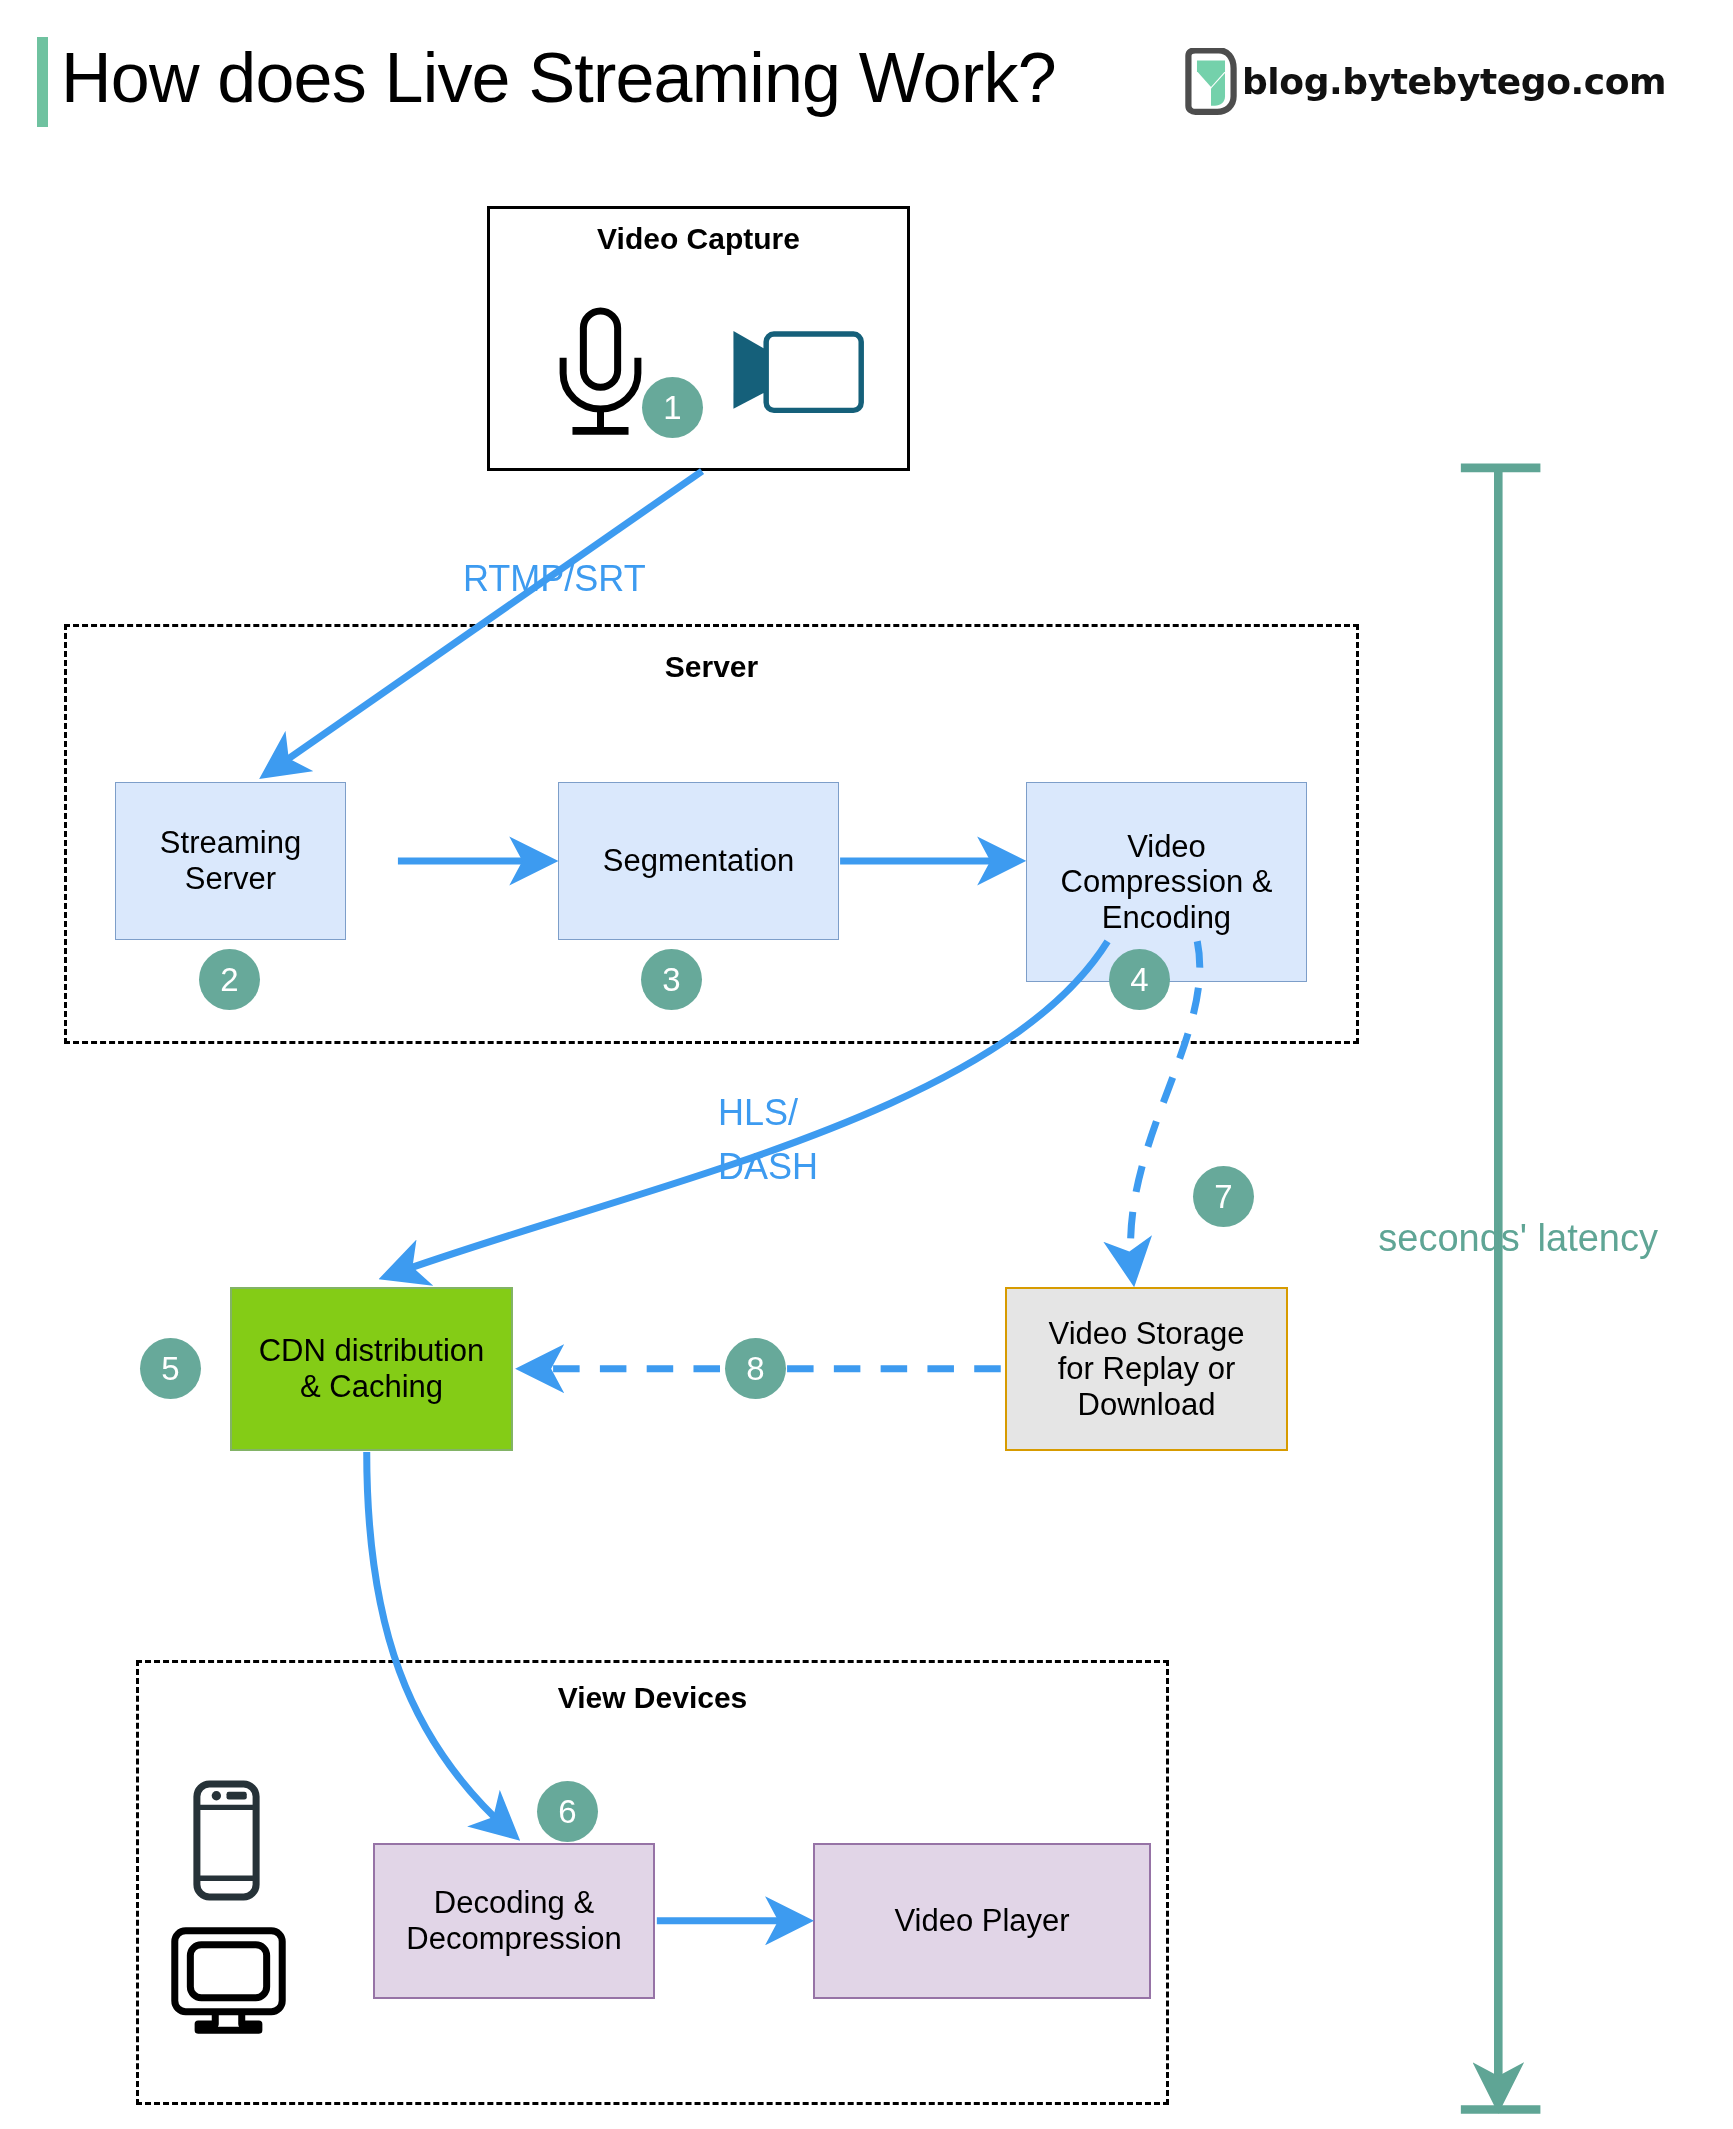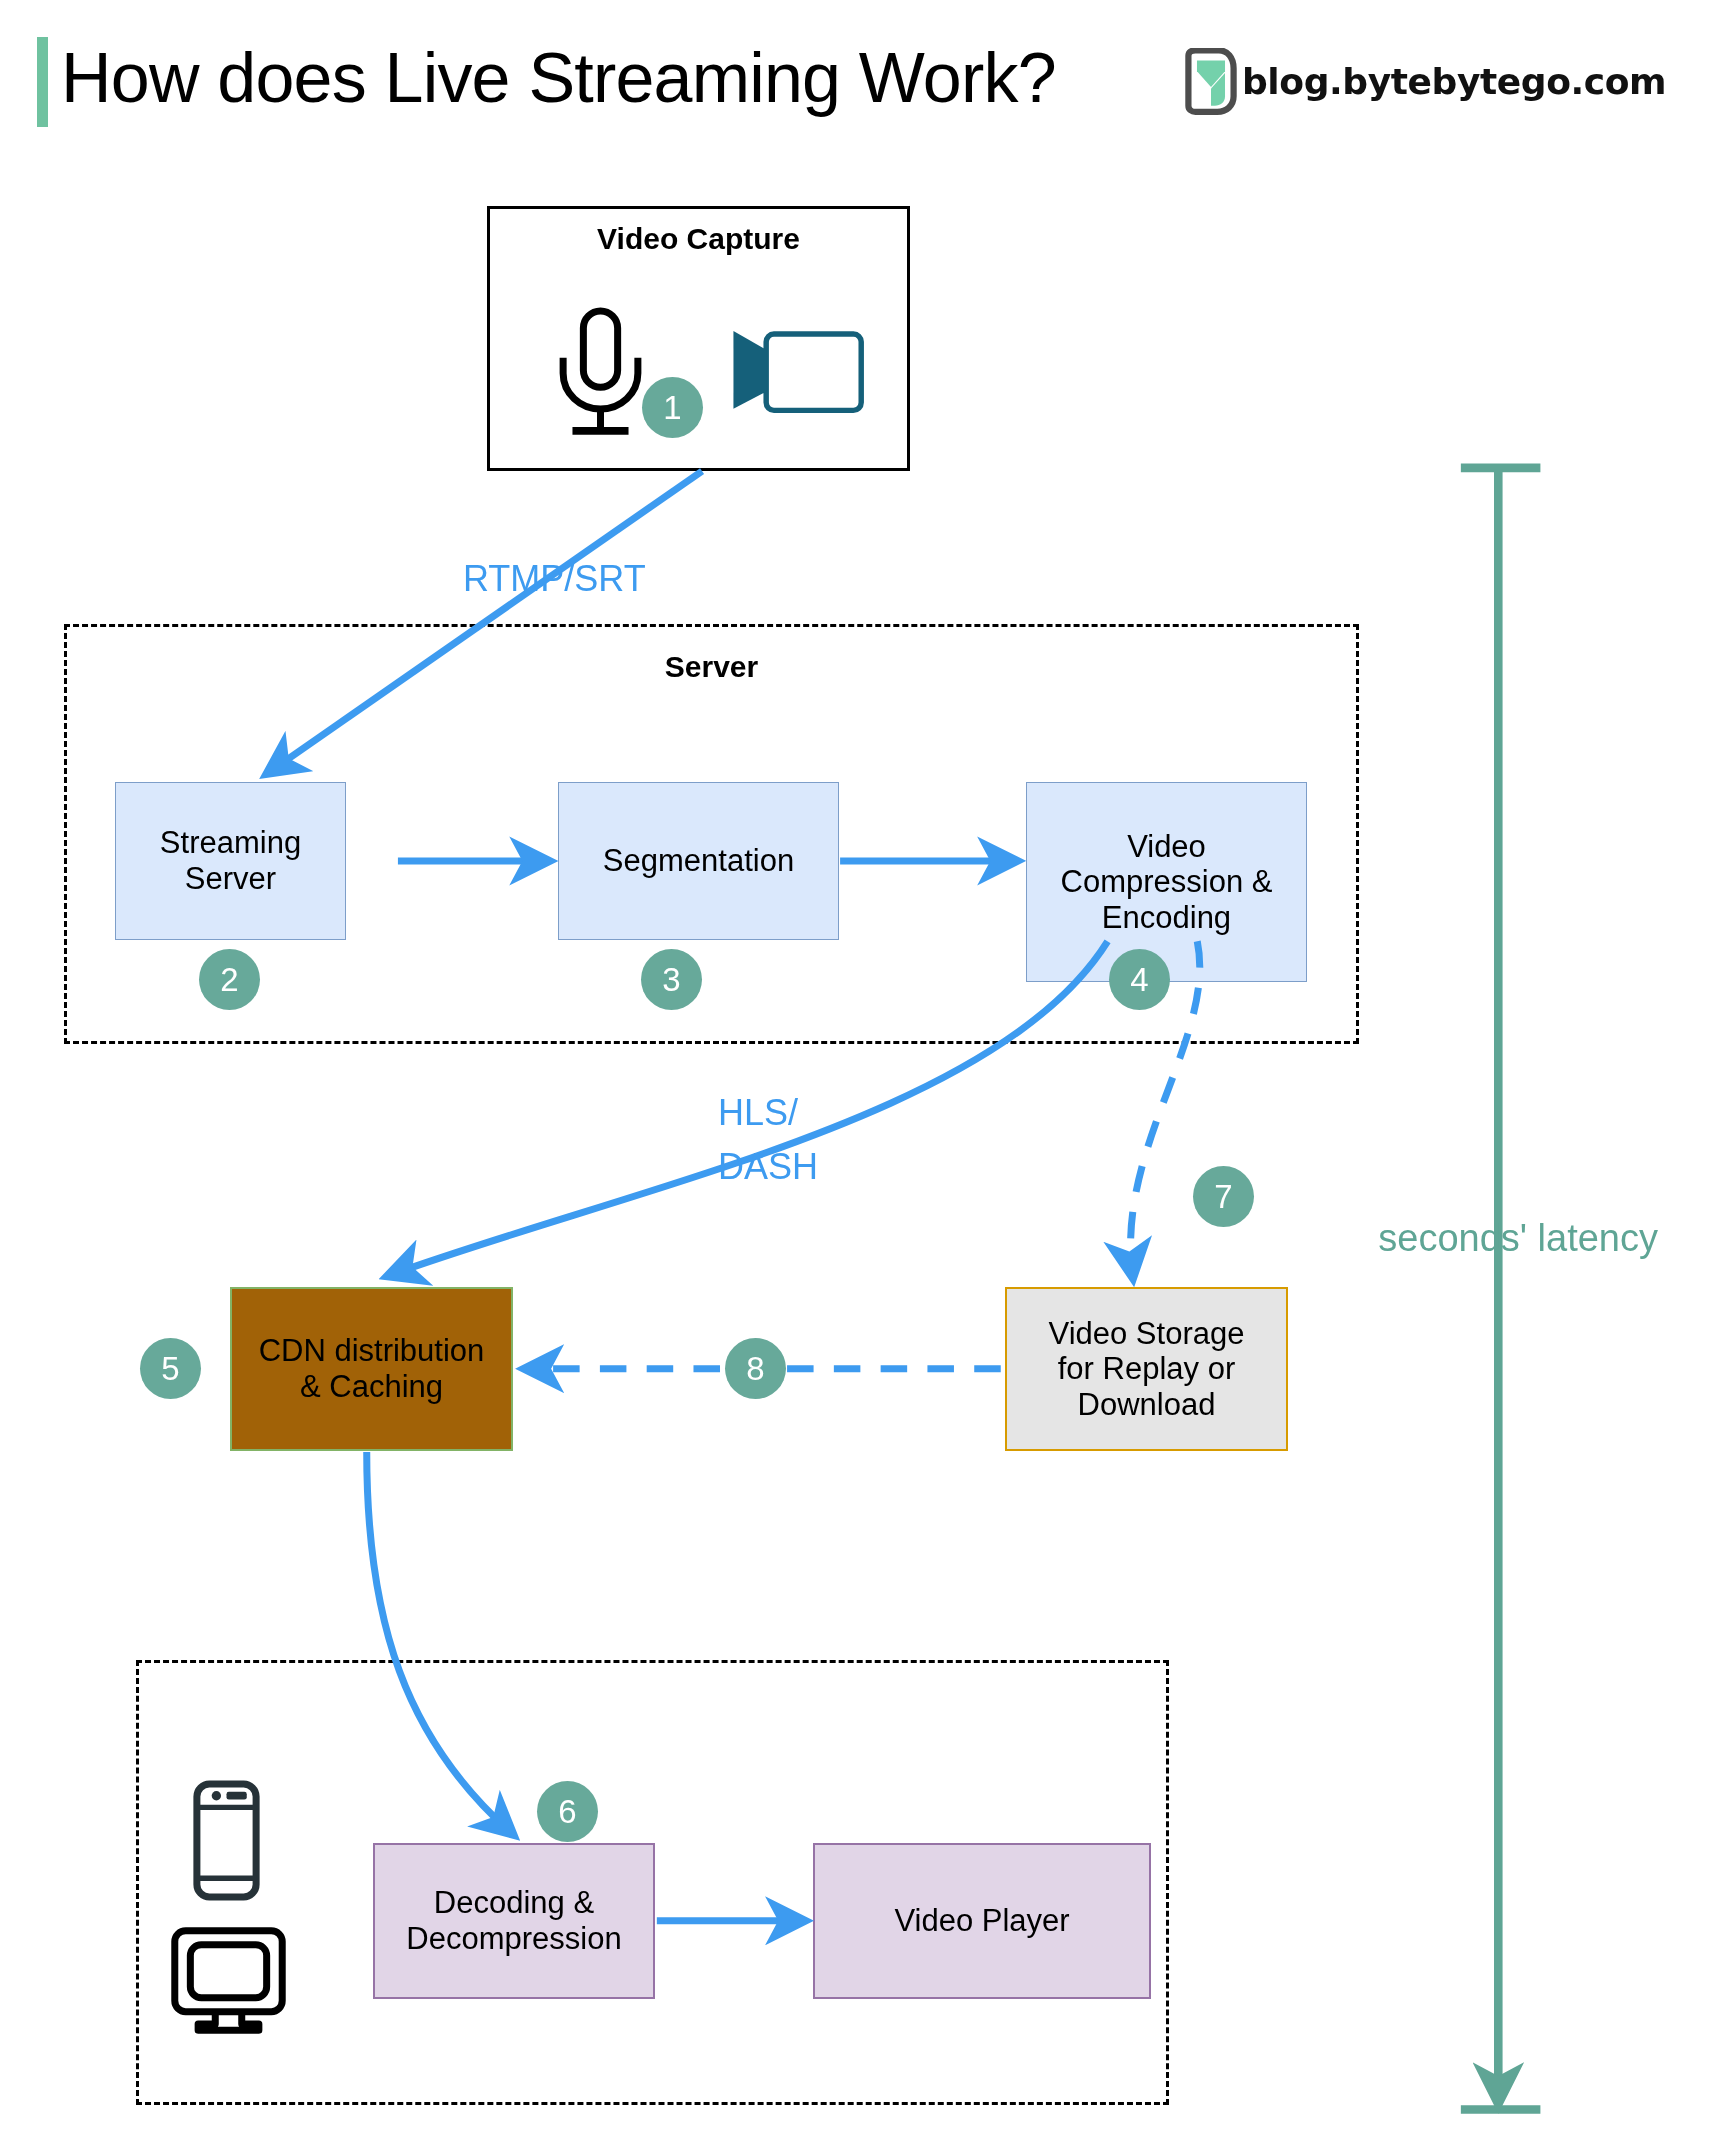--- a/index.html
+++ b/index.html
@@ -65,21 +65,21 @@
     display: flex;
     align-items: center;
     justify-content: center;
     text-align: center;
     font-size: 31px;
     line-height: 1.15;
     color: #000000;
     padding: 3.1px 6.2px;
   }
   .node-blue   { background: #dae8fc; border: 1.6px solid #7d9ec9; }
-  .node-green  { background: #a16207; border: 2.3px solid #82b366; }
+  .node-green  { background: #84cc16; border: 2.3px solid #82b366; }
   .node-orange { background: #e5e5e5; border: 2.3px solid #d79b00; }
   .node-purple { background: #e1d5e7; border: 2.3px solid #9673a6; }
 
   
   .group-solid {
     position: absolute;
     box-sizing: border-box;
     border: 3.1px solid #000000;
     background: #ffffff;
   }
@@ -210,20 +210,21 @@
 
   <div class="node node-orange" style="left:1005px; top:1287px; width:283px; height:164px;">
     <span style="white-space:pre-line;">Video Storage
 for Replay or
 Download</span>
   </div>
   <div class="badge" style="left:1193px; top:1166px;">7</div>
   <div class="badge" style="left:725px; top:1338px;">8</div>
 
   <div class="group-dashed" style="left:136px; top:1660px; width:1033px; height:445px;"></div>
+  <div class="group-title" style="left:136px; top:1681px; width:1033px;">View Devices</div>
 
   <svg class="icon-svg" style="left:193px; top:1780px;" width="67" height="121" viewBox="0 0 86 155">
     <rect x="5" y="5" width="76" height="145" rx="16" fill="#ffffff" stroke="#263238" stroke-width="9"></rect>
     <line x1="9" y1="35" x2="77" y2="35" stroke="#263238" stroke-width="7"></line>
     <line x1="9" y1="126" x2="77" y2="126" stroke="#263238" stroke-width="7"></line>
     <circle cx="30" cy="20" r="6" fill="#263238"></circle>
     <rect x="43" y="15" width="26" height="10" rx="3" fill="#263238"></rect>
   </svg>
 
   <svg class="icon-svg" style="left:170px; top:1926px;" width="117" height="109" viewBox="0 0 150 140">

